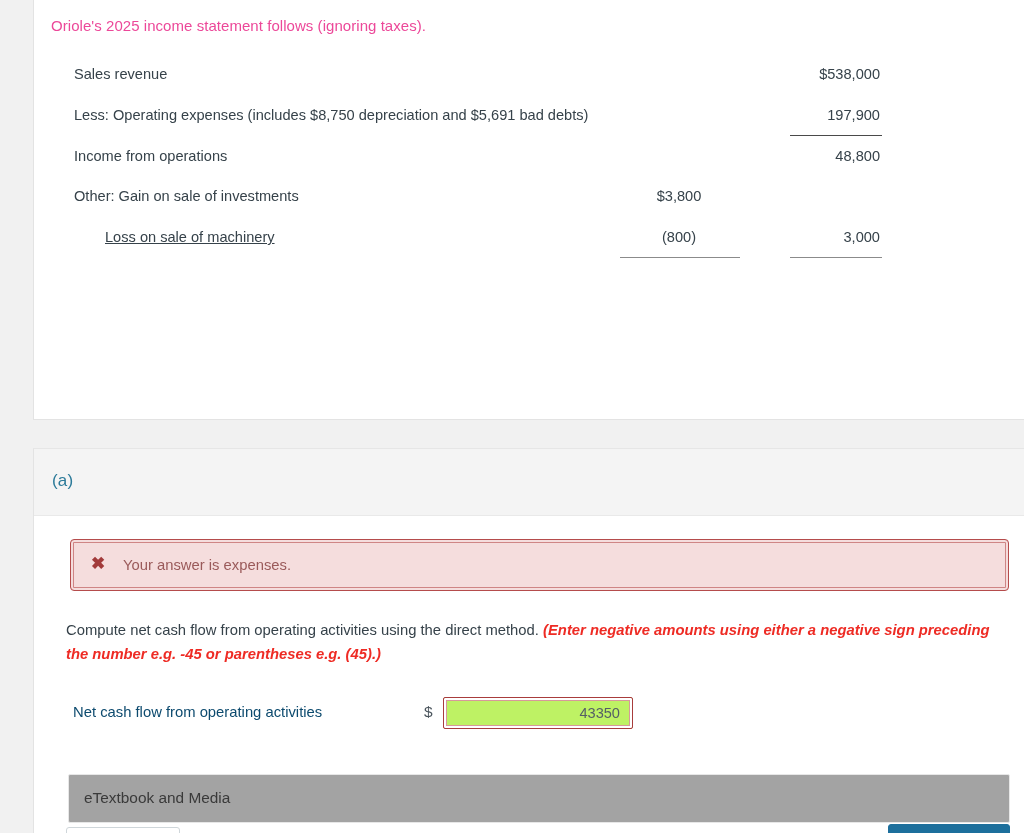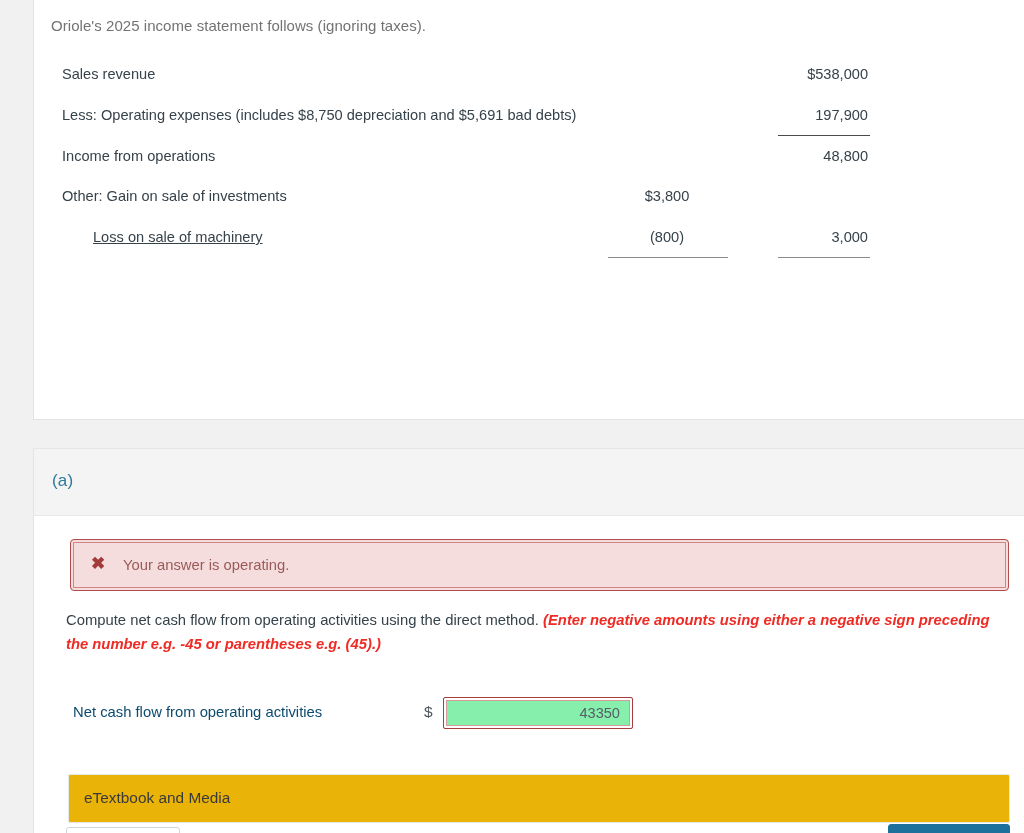--- a/index.html
+++ b/index.html
@@ -56,27 +56,27 @@
     font-size: 17px;
     color: #2b7a99;
     letter-spacing: .2px;
   }
   
   .intro {
     position: absolute;
     left: 17px;
     top: 24px;
     font-size: 15px;
-    color: #737373;
+    color: #ec4899;
     letter-spacing: .05px;
   }
   
   .stmt {
     position: absolute;
-    left: 28px;
+    left: 40px;
     top: 61px;
     width: 808px;
     border-collapse: collapse;
   }
   .stmt td {
     font-size: 14.6px;
     color: #36424a;
     padding: 0;
     height: 40.4px;
     vertical-align: middle;
@@ -128,21 +128,21 @@
     left: 52px;
     top: 15px;
     font-size: 14.8px;
     line-height: 20px;
     color: #9a5a5a;
   }
   
   .prompt {
     position: absolute;
     left: 32px;
-    top: 160px;
+    top: 170px;
     width: 930px;
     font-size: 14.8px;
     line-height: 23.5px;
     color: #36424a;
   }
   .prompt .hint {
     color: #ee2b24;
     font-style: italic;
     font-weight: bold;
   }
@@ -168,39 +168,39 @@
     font-size: 15.5px;
     color: #4a545c;
   }
   .answer-input {
     position: absolute;
     left: 370px;
     top: 0;
     width: 190px;
     height: 32px;
     box-sizing: border-box;
-    background: #86efac;
+    background: #bef264;
     border: 1px solid #a83c3c;
     border-radius: 2px;
     box-shadow: inset 0 0 0 2px #ffffff, inset 0 0 0 3px #d79a9a;
     font-family: "Liberation Sans", sans-serif;
     font-size: 14.6px;
     color: #555e66;
     text-align: right;
     padding: 0 12px 0 6px;
     outline: none;
   }
   
   .etb {
     position: absolute;
     left: 34px;
     top: 325px;
     width: 942px;
     height: 49px;
-    background: #eab308;
+    background: #a3a3a3;
     border: 1px solid #e7e7e7;
     border-radius: 2px;
     box-sizing: border-box;
   }
   .etb-label {
     position: absolute;
     left: 15px;
     top: 14px;
     font-size: 15.4px;
     color: #3a3a3a;
@@ -295,21 +295,21 @@
   </div>
 
   <div class="card" id="card-part-a">
 
     <div class="part-header">
       <div class="part-label">(a)</div>
     </div>
 
     <div class="alert">
       <span class="alert-icon">✖</span>
-      <span class="alert-text">Your answer is operating.</span>
+      <span class="alert-text">Your answer is expenses.</span>
     </div>
 
     <div class="prompt">
       <span>Compute net cash flow from operating activities using the direct method.</span>
       <span class="hint">(Enter negative amounts using either a negative sign preceding the number e.g. -45 or parentheses e.g. (45).)</span>
     </div>
 
     <div class="answer-row">
       <span class="answer-label">Net cash flow from operating activities</span>
       <span class="dollar">$</span>

